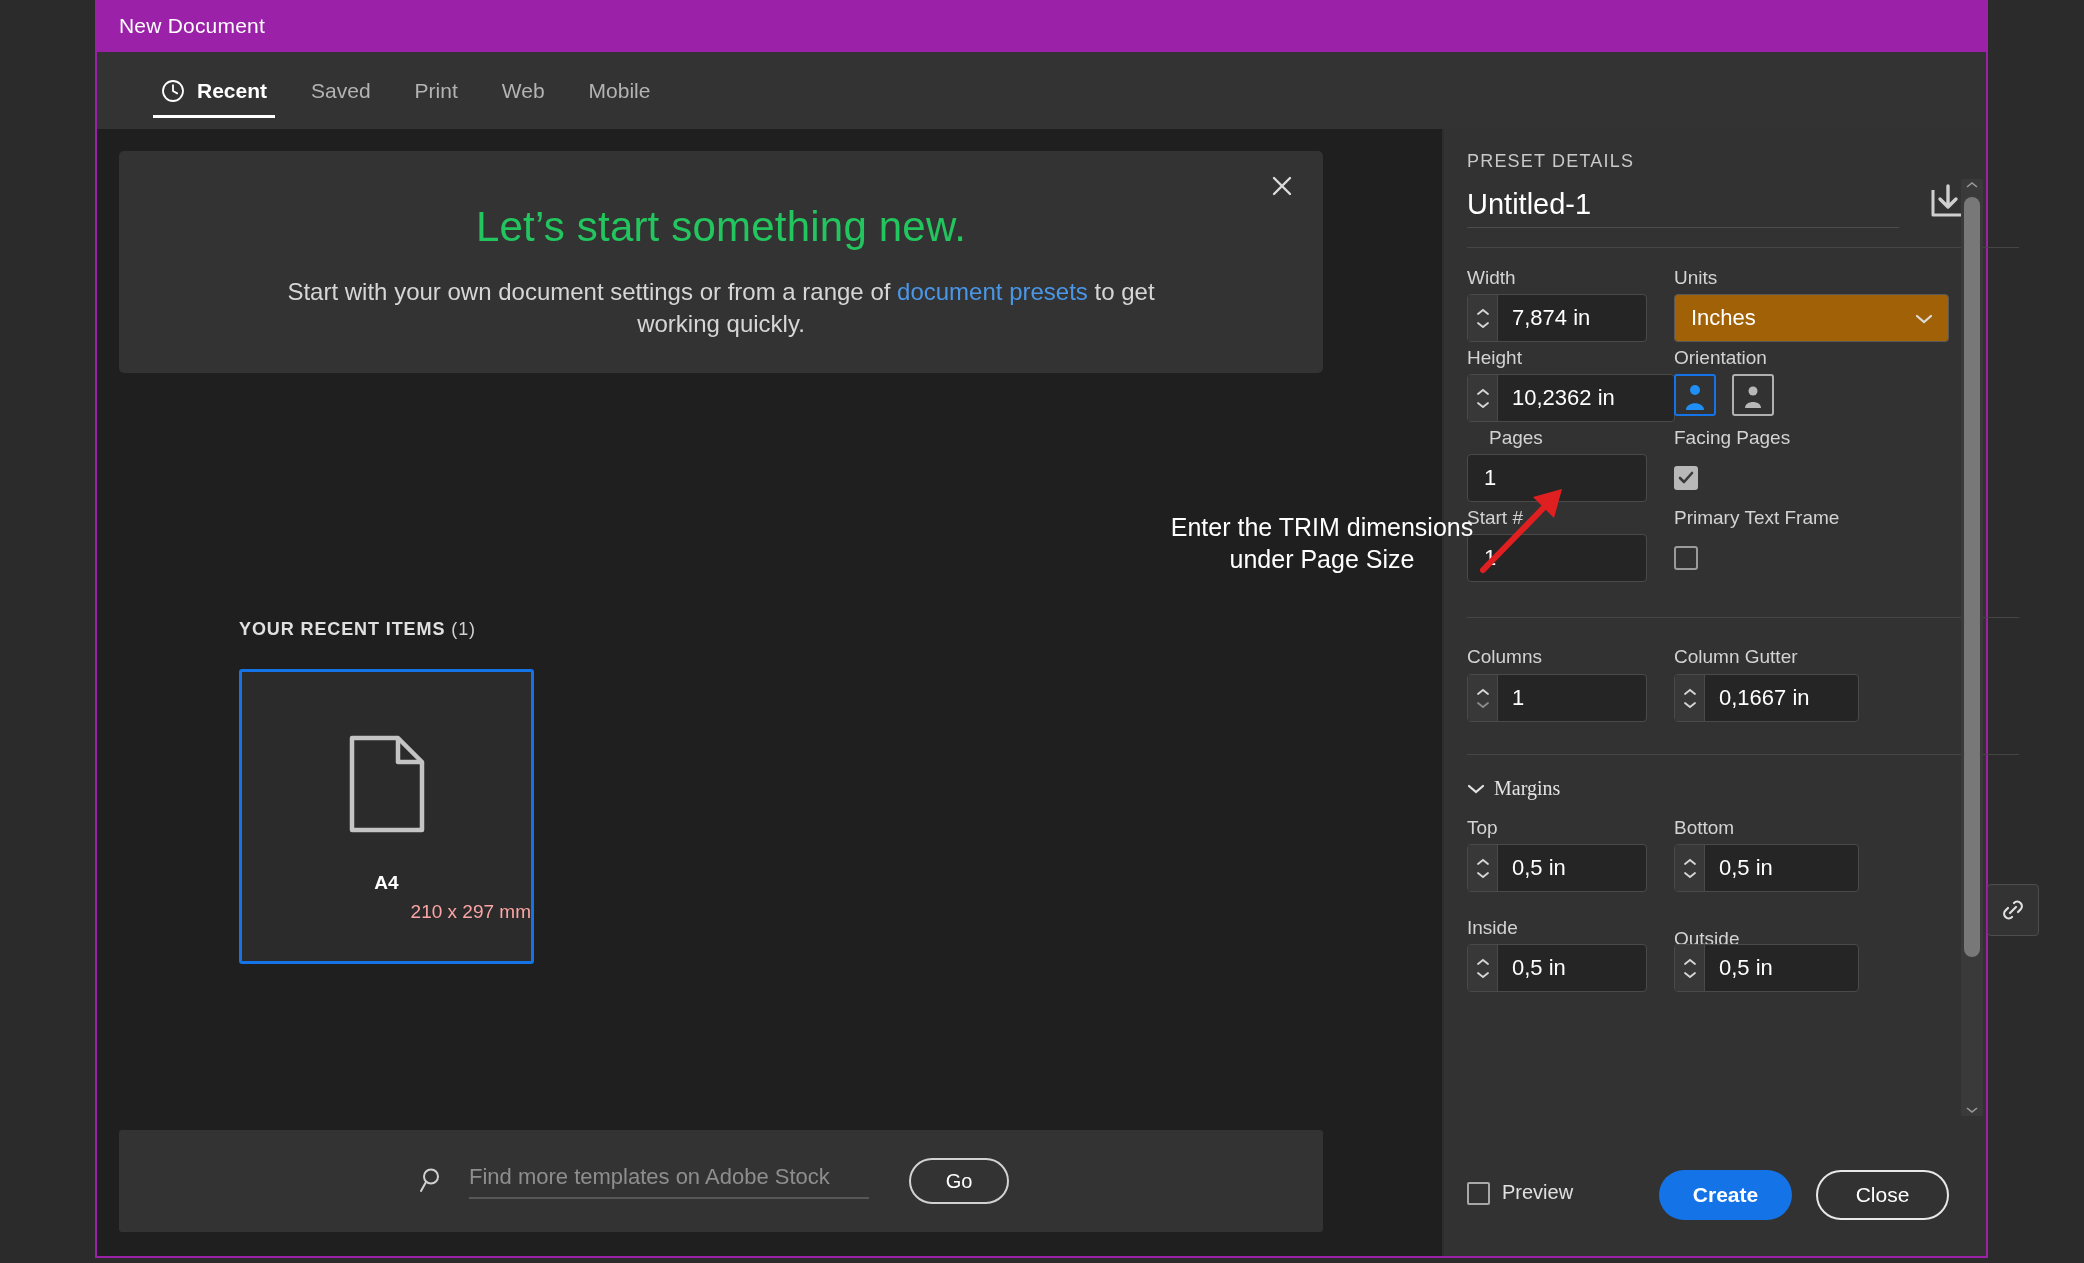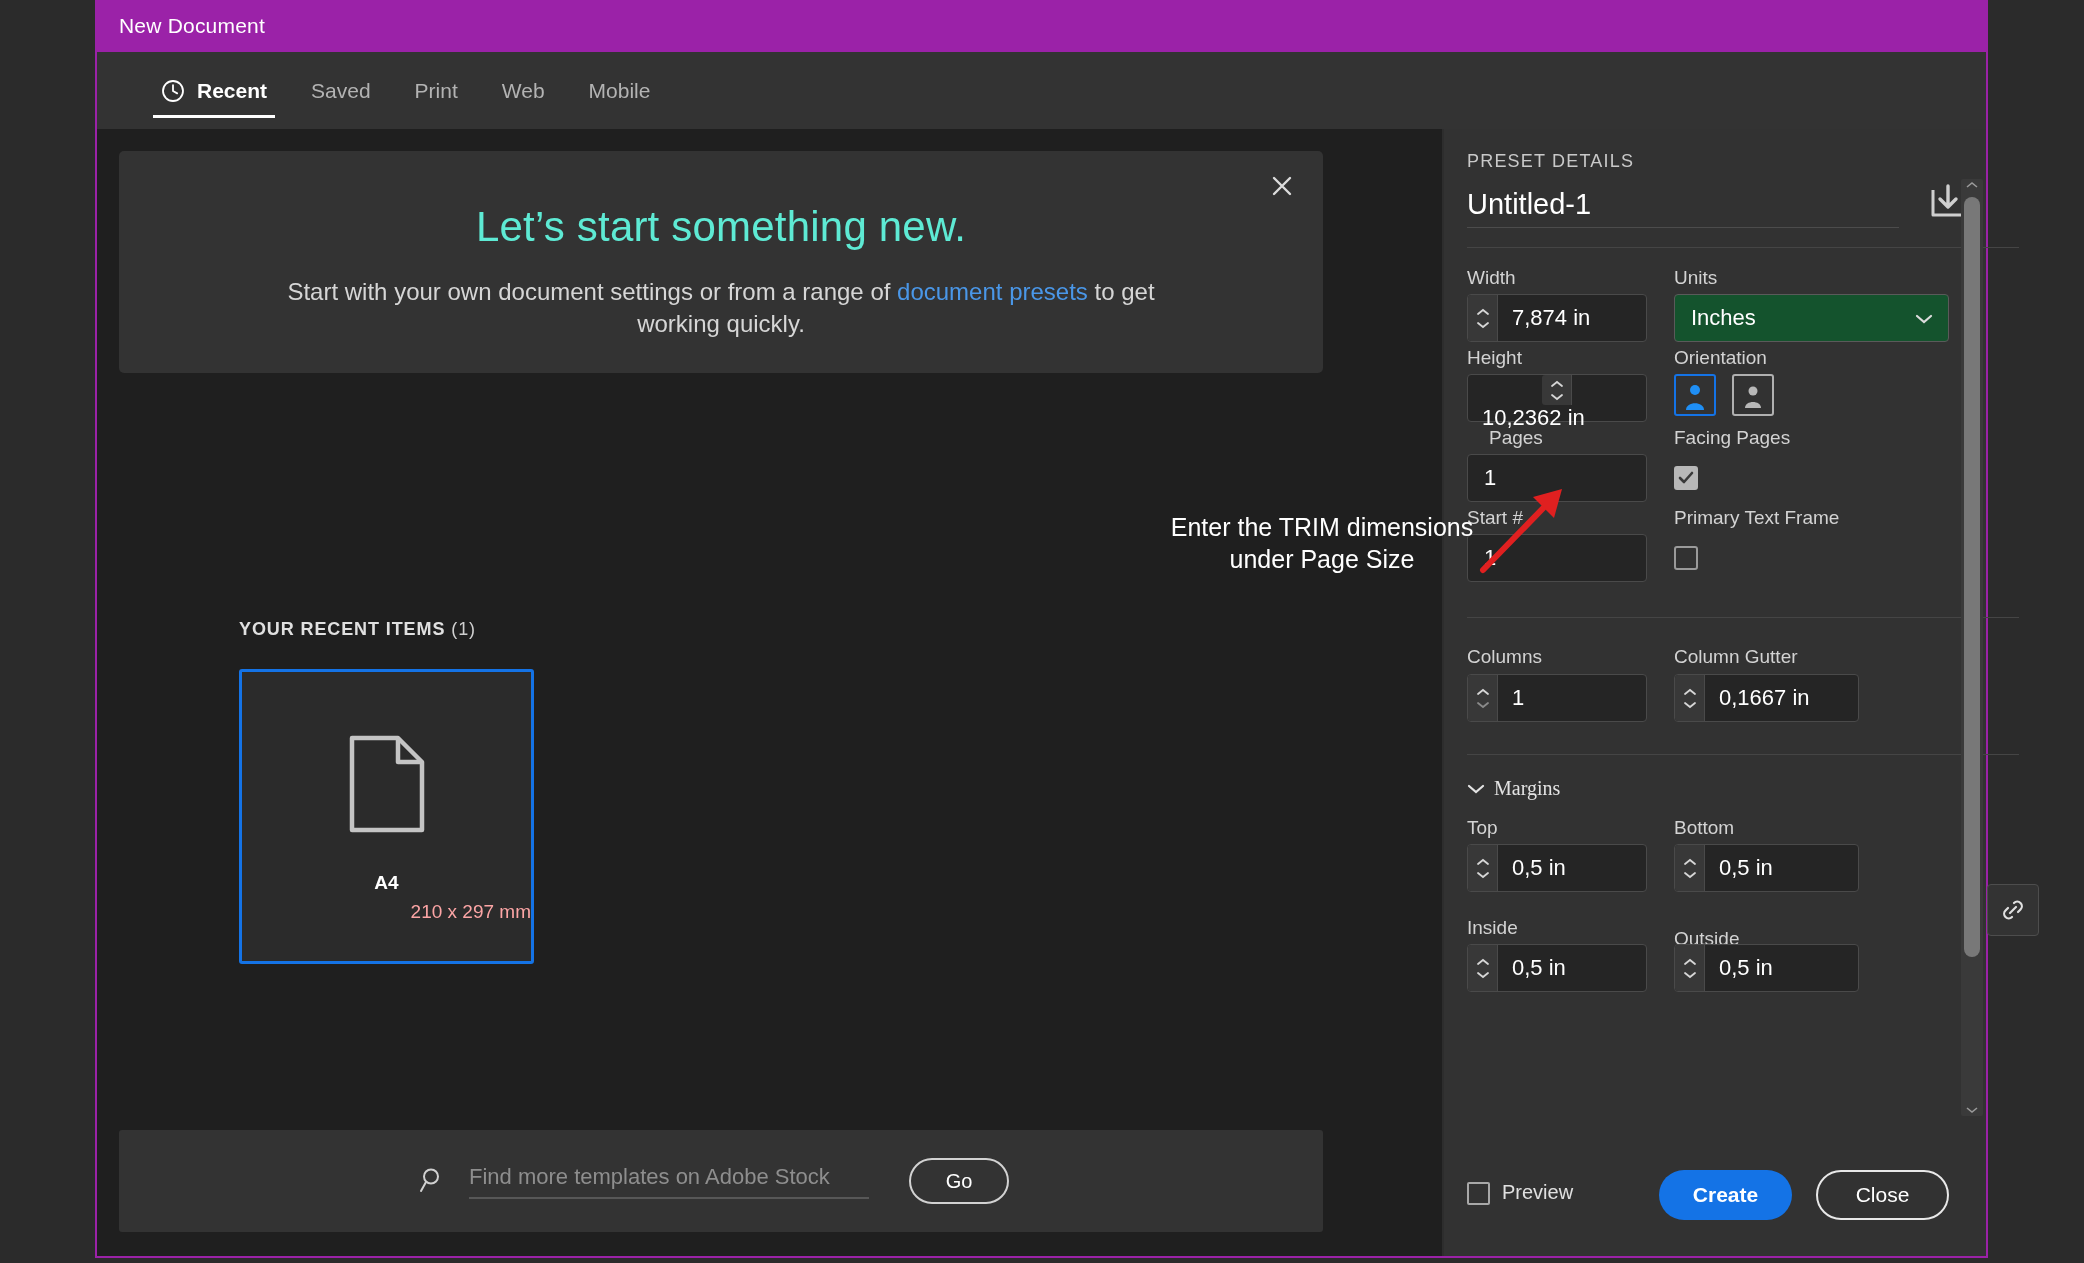--- a/index.html
+++ b/index.html
@@ -77,21 +77,21 @@
   
   #hero {
     position: absolute; left: 22px; top: 22px;
     width: 1204px; height: 222px;
     background: #333333;
     border-radius: 5px;
   }
   #hero .hero-title {
     position: absolute; left: 0; right: 0; top: 52px;
     text-align: center;
-    font-size: 42px; color: #5eead4;
+    font-size: 42px; color: #22c55e;
     letter-spacing: .2px;
   }
   #hero .hero-sub {
     position: absolute; left: 150px; right: 150px; top: 125px;
     text-align: center;
     font-size: 24px; color: #d6d6d6;
     line-height: 1.33;
   }
   #hero .hero-sub a { color: #4a97e8; text-decoration: none; cursor: pointer; }
   #close-x {
@@ -218,21 +218,21 @@
     flex: 1; padding-left: 14px;
     color: #ffffff; font-size: 22px;
     background: transparent; border: none; outline: none;
     font-family: "Liberation Sans", sans-serif;
     width: 100%;
   }
   .field.plain .val { padding-left: 16px; }
 
   .selectbox {
     position: absolute; height: 48px;
-    background: #14532d;
+    background: #a16207;
     border: 1px solid #5a5a5a;
     border-radius: 4px;
     display: flex; align-items: center; justify-content: space-between;
     padding: 0 14px 0 16px;
     color: #ffffff; font-size: 22px; cursor: pointer;
   }
 
   .orient-btn {
     position: absolute;
     width: 42px; height: 42px;
@@ -432,21 +432,21 @@
       <div class="selectbox" style="left:230px; top:165px; width:275px;">
         <span>Inches</span>
         <span>
           <svg width="20" height="12" viewBox="0 0 20 12">
               <path d="M3 3 L10 9 L17 3" fill="none" stroke="#dcdcdc" stroke-width="2.2" stroke-linecap="round"></path>
             </svg>
         </span>
       </div>
 
       <div class="field-label" style="left:23px; top:218px;">Height</div>
-      <div class="field" style="left:23px; top:245px; width:180px;flex-direction:column;">
+      <div class="field" style="left:23px; top:245px; width:208px;">
         <span class="spin">
           <svg width="14" height="8" viewBox="0 0 14 8">
               <path d="M2 6 L7 2 L12 6" fill="none" stroke="#d6d6d6" stroke-width="1.8" stroke-linecap="round"></path>
             </svg>
           <svg width="14" height="8" viewBox="0 0 14 8">
               <path d="M2 2 L7 6 L12 2" fill="none" stroke="#d6d6d6" stroke-width="1.8" stroke-linecap="round"></path>
             </svg>
         </span>
         <span class="val">10,2362 in</span>
       </div>

